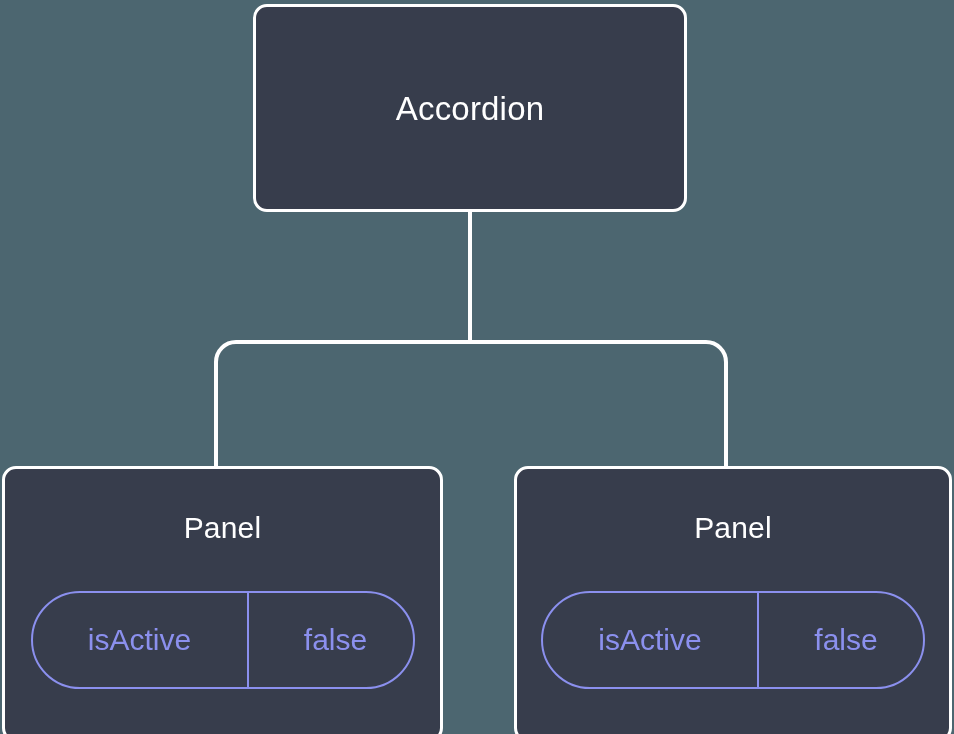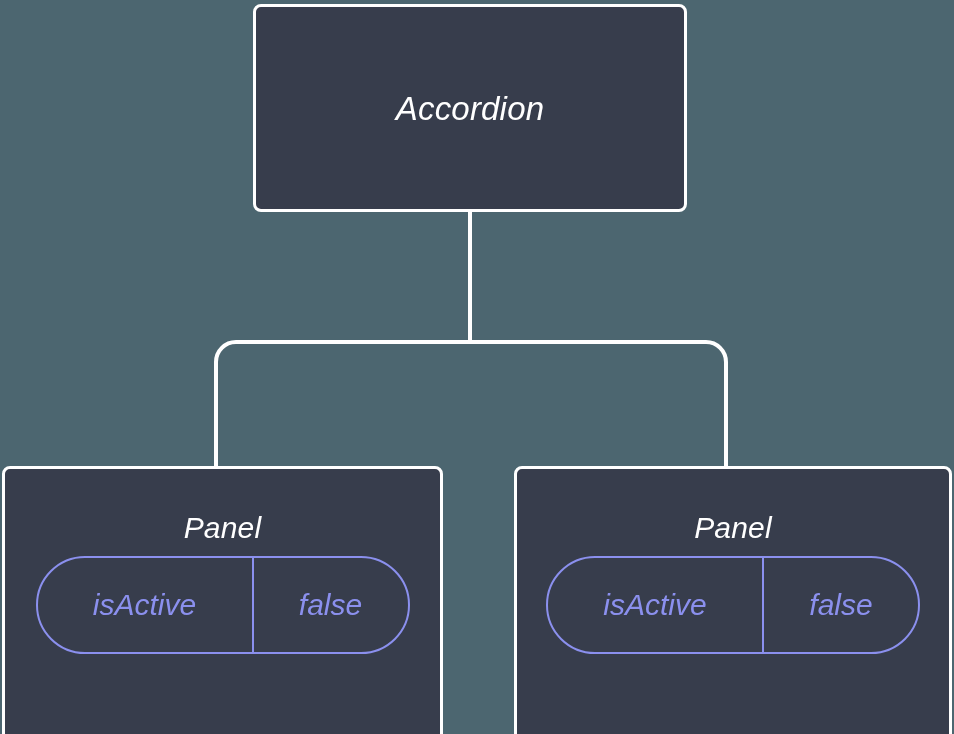--- a/index.html
+++ b/index.html
@@ -29,25 +29,24 @@
     height: 734px;
     pointer-events: none;
   }
 
   
   .node {
     position: absolute;
     box-sizing: border-box;
     background: #373d4c;
     border: 3px solid #ffffff;
-    border-radius: 8px;
+    border-radius: 14px;
     display: flex;
     flex-direction: column;
     align-items: center;
-    font-style: italic;
   }
 
   #node-accordion {
     left: 253px;
     top: 4px;
     width: 434px;
     height: 208px;
     justify-content: center;
   }
 
@@ -86,40 +85,42 @@
   
   .state-pill {
     box-sizing: border-box;
     display: flex;
     align-items: stretch;
     height: 98px;
     border: 2px solid #8b90ee;
     border-radius: 49px;
     background: transparent;
     overflow: hidden;
+    margin-top: 35px;
   }
 
   .pill-key,
   .pill-value {
     display: flex;
     align-items: center;
     justify-content: center;
     color: #8b90ee;
     font-size: 30px;
     line-height: 1;
     white-space: nowrap;
   }
 
   .pill-key {
     width: 214px;
     border-right: 2px solid #8b90ee;
   }
 
   .pill-value {
     width: 154px;
+    padding-left: 10px;
   }
 </style>
 </head>
 <body>
 
 <div id="diagram-root">
 
   <svg id="connector-layer" viewBox="0 0 954 734" width="954" height="734" aria-hidden="true">
     <path d="M470,212 L470,342" fill="none" stroke="#ffffff" stroke-width="4" stroke-linecap="butt"></path>
     <path d="M470,342 L236,342 A20,20 0 0,0 216,362 L216,466" fill="none" stroke="#ffffff" stroke-width="4" stroke-linecap="butt"></path>

